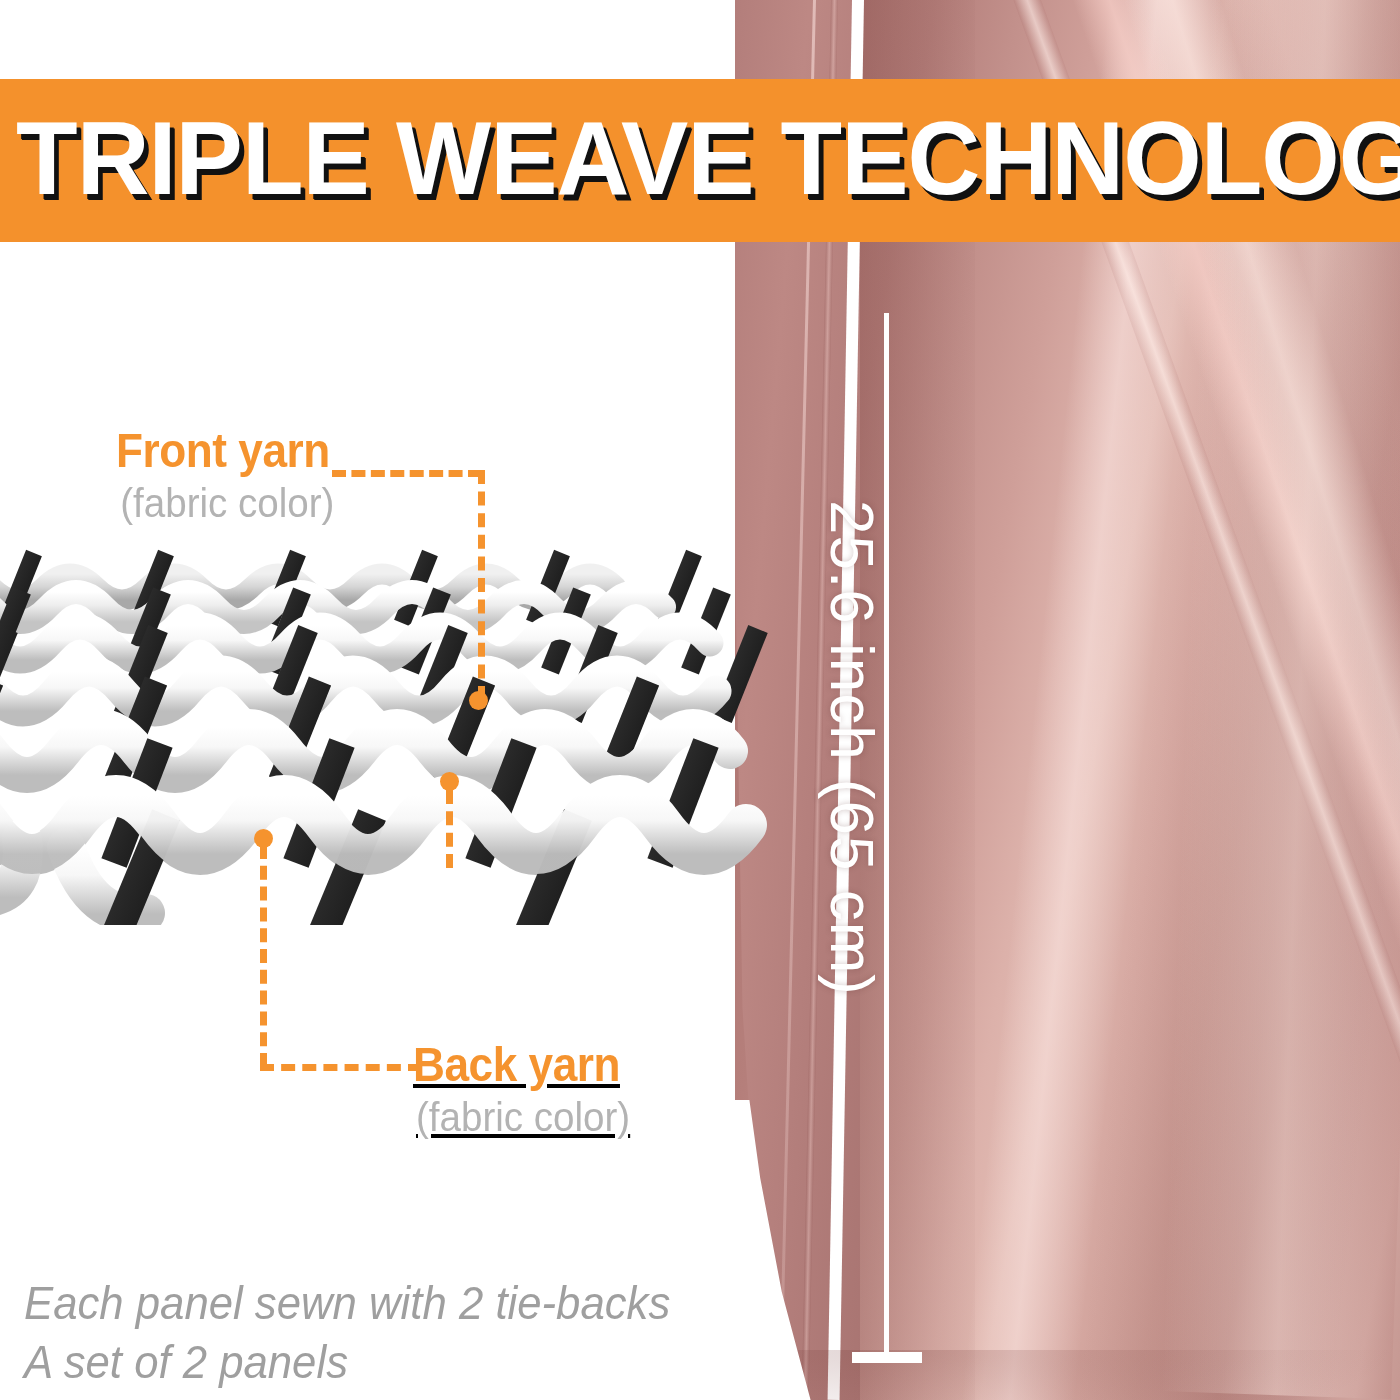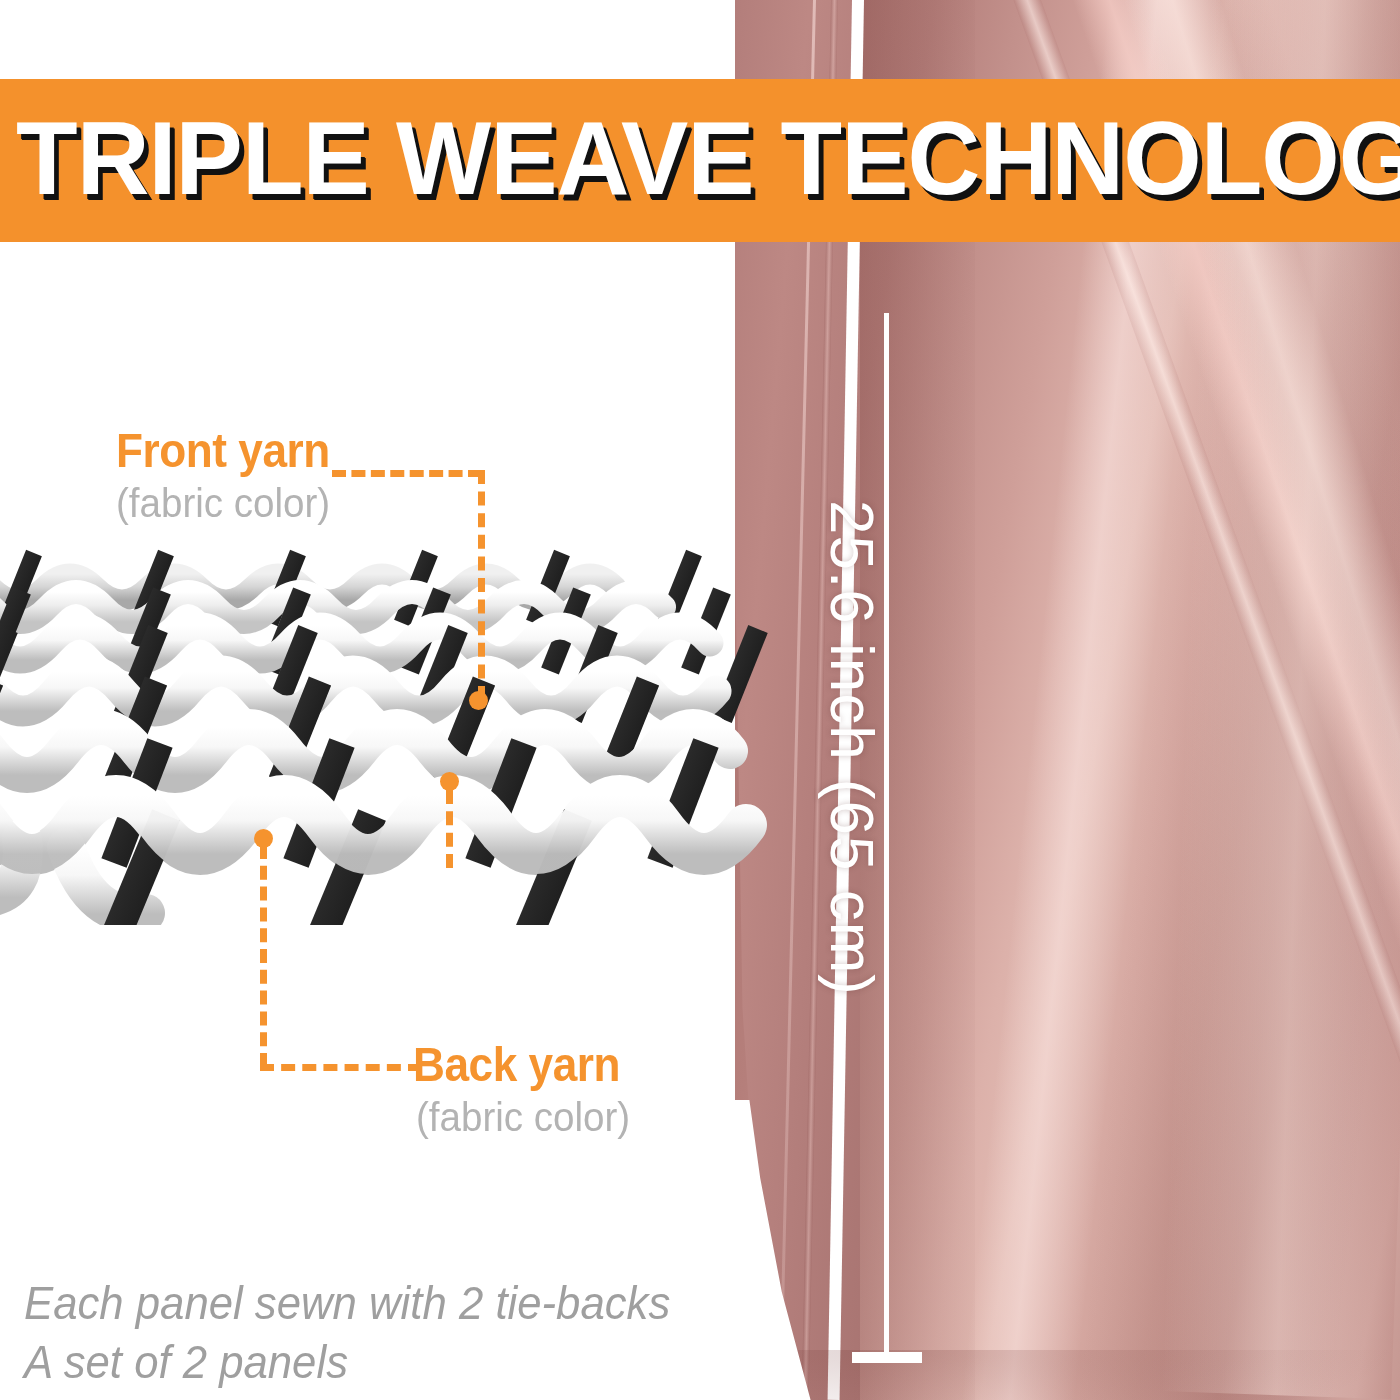--- a/index.html
+++ b/index.html
@@ -170,26 +170,26 @@
   .callout .sub {
     display:block;
     color:#b3b3b3;
     font-weight:400;
     font-size:41px;
     line-height:50px;
     font-family:"Liberation Sans", sans-serif;
     transform: scaleX(0.94);
     transform-origin:left center;
   }
-  #callout-front { left:116px; top:424px; }
+  #callout-front { left:116px; top:424px;text-align:right; }
   #callout-front .sub { margin-left:0px; }
   #callout-black { left:365px; top:860px; text-align:center; }
   #callout-black .main { text-align:left; }
   #callout-black .sub { text-align:center; margin-left:38px; }
-  #callout-back  { left:413px; top:1038px; }
+  #callout-back  { left:413px; top:1038px;text-decoration:underline; }
   #callout-back  .sub { margin-left:3px; }
 
   
   .lead { position:absolute; z-index:5; }
   .lead-h {
     border-top: 7px dashed #f5932e;
     height:0;
   }
   .lead-v {
     border-left: 7px dashed #f5932e;

